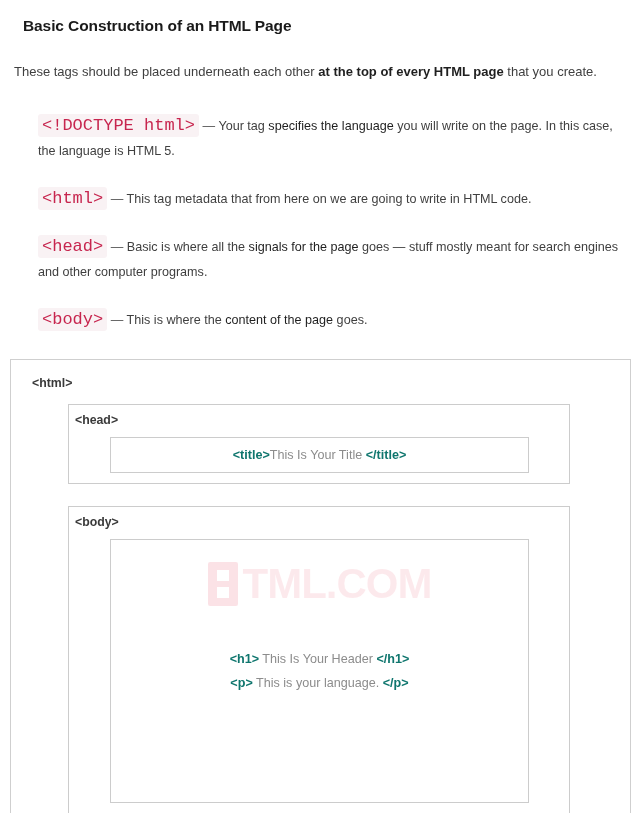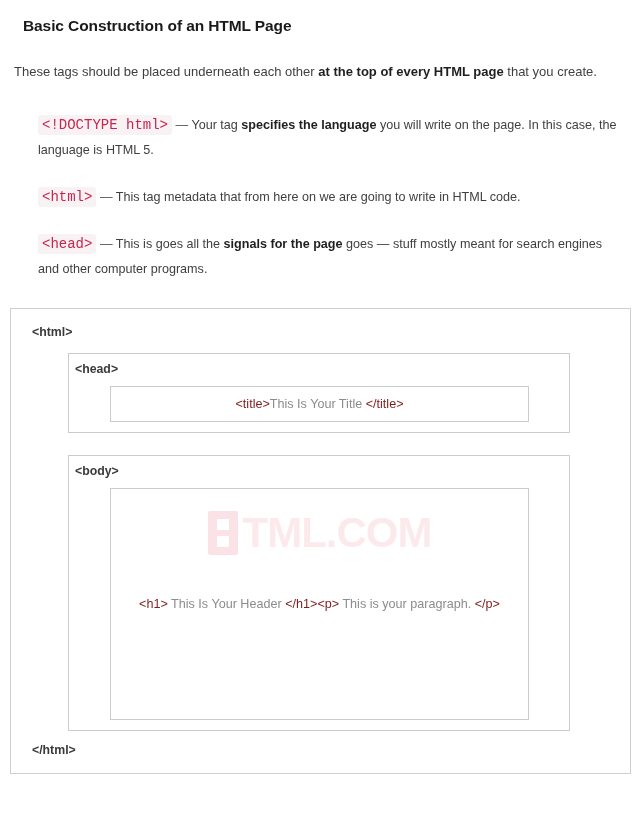--- a/index.html
+++ b/index.html
@@ -49,25 +49,25 @@
     padding: 18px 0 0 0;
   }
   .tag-item {
     font-size: 12.6px;
     line-height: 25px;
     color: #3f3f3f;
     padding: 0 8px 0 28px;
     margin-bottom: 22px;
   }
   .tag-item:last-child { margin-bottom: 0; }
-  .tag-item b { color: #1f1f1f; font-weight: bold; }
+  .tag-item b { color: #1f1f1f; font-weight: normal; }
 
   code.pill {
     font-family: "Liberation Mono", "DejaVu Sans Mono", monospace;
-    font-size: 14px;
+    font-size: 17px;
     color: #c7254e;
     background: #f9f2f4;
     border-radius: 3px;
     padding: 2px 4px;
     white-space: nowrap;
   }
   .dash { color: #555; }
 
   
   .diagram {
@@ -111,40 +111,40 @@
     margin: 8px 40px 6px 41px;
     position: relative;
   }
   .inner-frame.title-frame {
     height: 36px;
     display: flex;
     align-items: center;
     justify-content: center;
   }
   .inner-frame.body-frame {
-    height: 232px;
+    height: 264px;
     display: flex;
-    flex-direction: row;
+    flex-direction: column;
     align-items: center;
     justify-content: center;
     overflow: hidden;
   }
 
   .code-line {
     font-size: 12.6px;
     line-height: 24px;
     color: #8c8c8c;
     text-align: center;
     position: relative;
     z-index: 2;
     white-space: nowrap;
   }
   .code-line b {
-    color: #7f1d1d;
-    font-weight: normal;
+    color: #0f766e;
+    font-weight: bold;
   }
 
   
   .watermark {
     position: absolute;
     top: 22px;
     left: 0;
     right: 0;
     display: flex;
     align-items: center;
@@ -196,22 +196,23 @@
   <h1 class="page-title">Basic Construction of an HTML Page</h1>
 
   <p class="intro"><span>These tags should be placed underneath each other </span><b>at the top of every HTML page</b><span> that you create.</span></p>
 
   <div class="tag-list">
 
     <p class="tag-item"><code class="pill">&lt;!DOCTYPE html&gt;</code> <span class="dash">—</span><span> Your tag </span><b>specifies the language</b><span> you will write on the page. In this case, the language is HTML 5.</span></p>
 
     <p class="tag-item"><code class="pill">&lt;html&gt;</code> <span class="dash">—</span><span> This tag metadata that from here on we are going to write in HTML code.</span><b></b><span></span></p>
 
-    <p class="tag-item"><code class="pill">&lt;head&gt;</code> <span class="dash">—</span><span> This is goes all the </span><b>signals for the page</b><span> goes — stuff mostly meant for search engines and other computer programs.</span></p>
-
+    <p class="tag-item"><code class="pill">&lt;head&gt;</code> <span class="dash">—</span><span> Basic is where all the </span><b>signals for the page</b><span> goes — stuff mostly meant for search engines and other computer programs.</span></p>
+
+    <p class="tag-item"><code class="pill">&lt;body&gt;</code> <span class="dash">—</span><span> This is where the </span><b>content of the page</b><span> goes.</span></p>
 
   </div>
 
   <div class="diagram">
 
     <div class="tag-label lvl-html-open">&lt;html&gt;</div>
 
     <div class="box-head">
       <div class="tag-label lvl-inner-open">&lt;head&gt;</div>
 
@@ -226,21 +227,21 @@
 
       <div class="inner-frame body-frame">
 
         <div class="watermark">
           <span class="wm-mark"></span>
           <span class="wm-text">TML.COM</span>
         </div>
 
         <div class="code-line"><b>&lt;h1&gt;</b><span> This Is Your Header </span><b>&lt;/h1&gt;</b></div>
 
-        <div class="code-line"><b>&lt;p&gt;</b><span> This is your paragraph. </span><b>&lt;/p&gt;</b></div>
+        <div class="code-line"><b>&lt;p&gt;</b><span> This is your language. </span><b>&lt;/p&gt;</b></div>
 
       </div>
 
     </div>
 
     <div class="tag-label lvl-html-close">&lt;/html&gt;</div>
 
   </div>
 
 </div>

